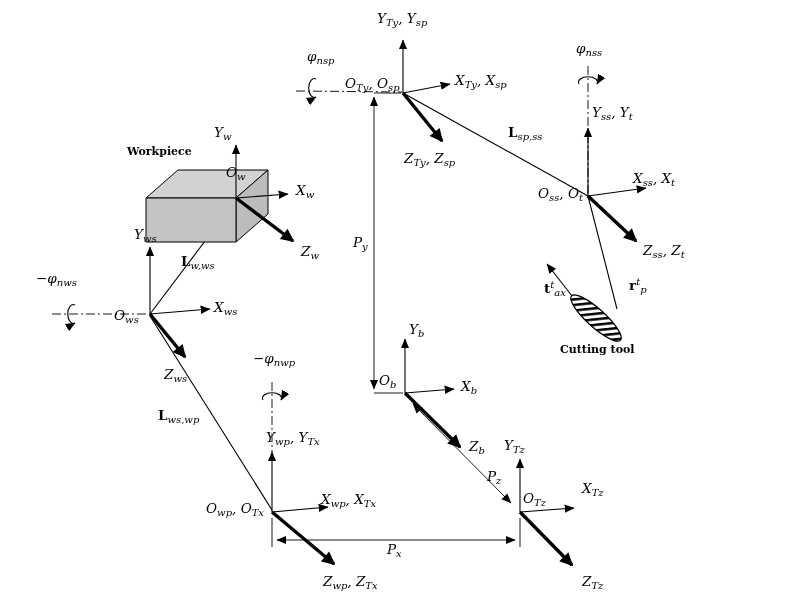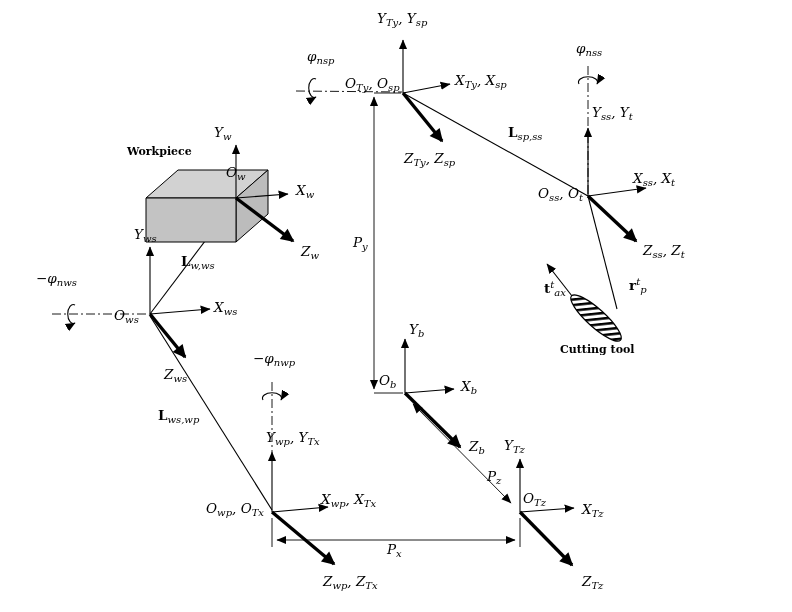--- a/index.html
+++ b/index.html
@@ -137,21 +137,21 @@
   <div class="lbl" style="left:379px;top:374px"><i>O</i><sub>b</sub></div>
   <div class="lbl" style="left:461px;top:380px"><i>X</i><sub>b</sub></div>
   <div class="lbl" style="left:469px;top:440px"><i>Z</i><sub>b</sub></div>
 
   <div class="lbl" style="left:353px;top:236px"><i>P</i><sub>y</sub></div>
   <div class="lbl" style="left:487px;top:470px"><i>P</i><sub>z</sub></div>
   <div class="lbl" style="left:387px;top:543px"><i>P</i><sub>x</sub></div>
 
   <div class="lbl" style="left:523px;top:492px"><i>O</i><sub>Tz</sub></div>
   <div class="lbl" style="left:504px;top:439px"><i>Y</i><sub>Tz</sub></div>
-  <div class="lbl" style="left:582px;top:503px"><i>X</i><sub>Tz</sub></div>
+  <div class="lbl" style="left:582px;top:482px"><i>X</i><sub>Tz</sub></div>
   <div class="lbl" style="left:582px;top:575px"><i>Z</i><sub>Tz</sub></div>
 
   <div class="lbl caption" style="left:560px;top:344px"><span>Cutting tool</span></div>
   <div class="lbl" style="left:544px;top:282px"><b>t</b><sup>t</sup><sub>ax</sub></div>
   <div class="lbl" style="left:629px;top:279px"><b>r</b><sup>t</sup><sub>p</sub></div>
 
 </div>
 </div>
 
 </body></html>

